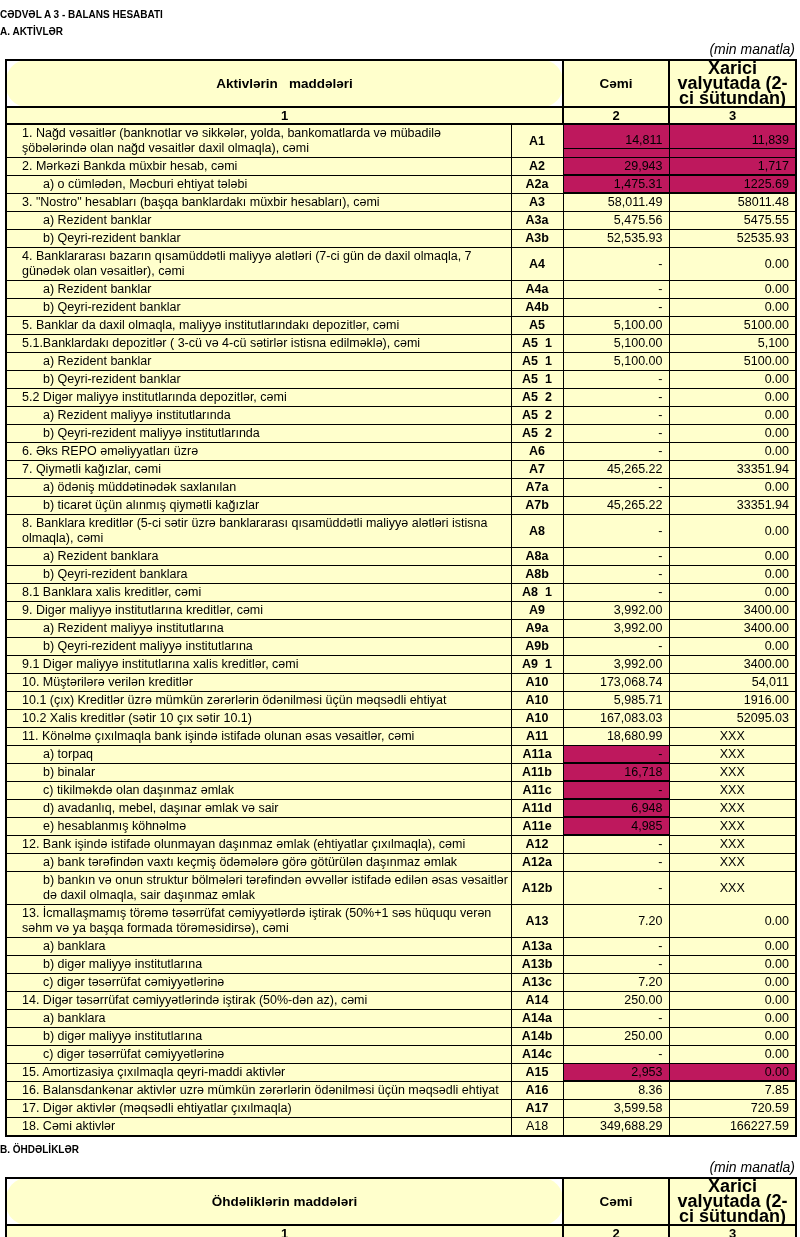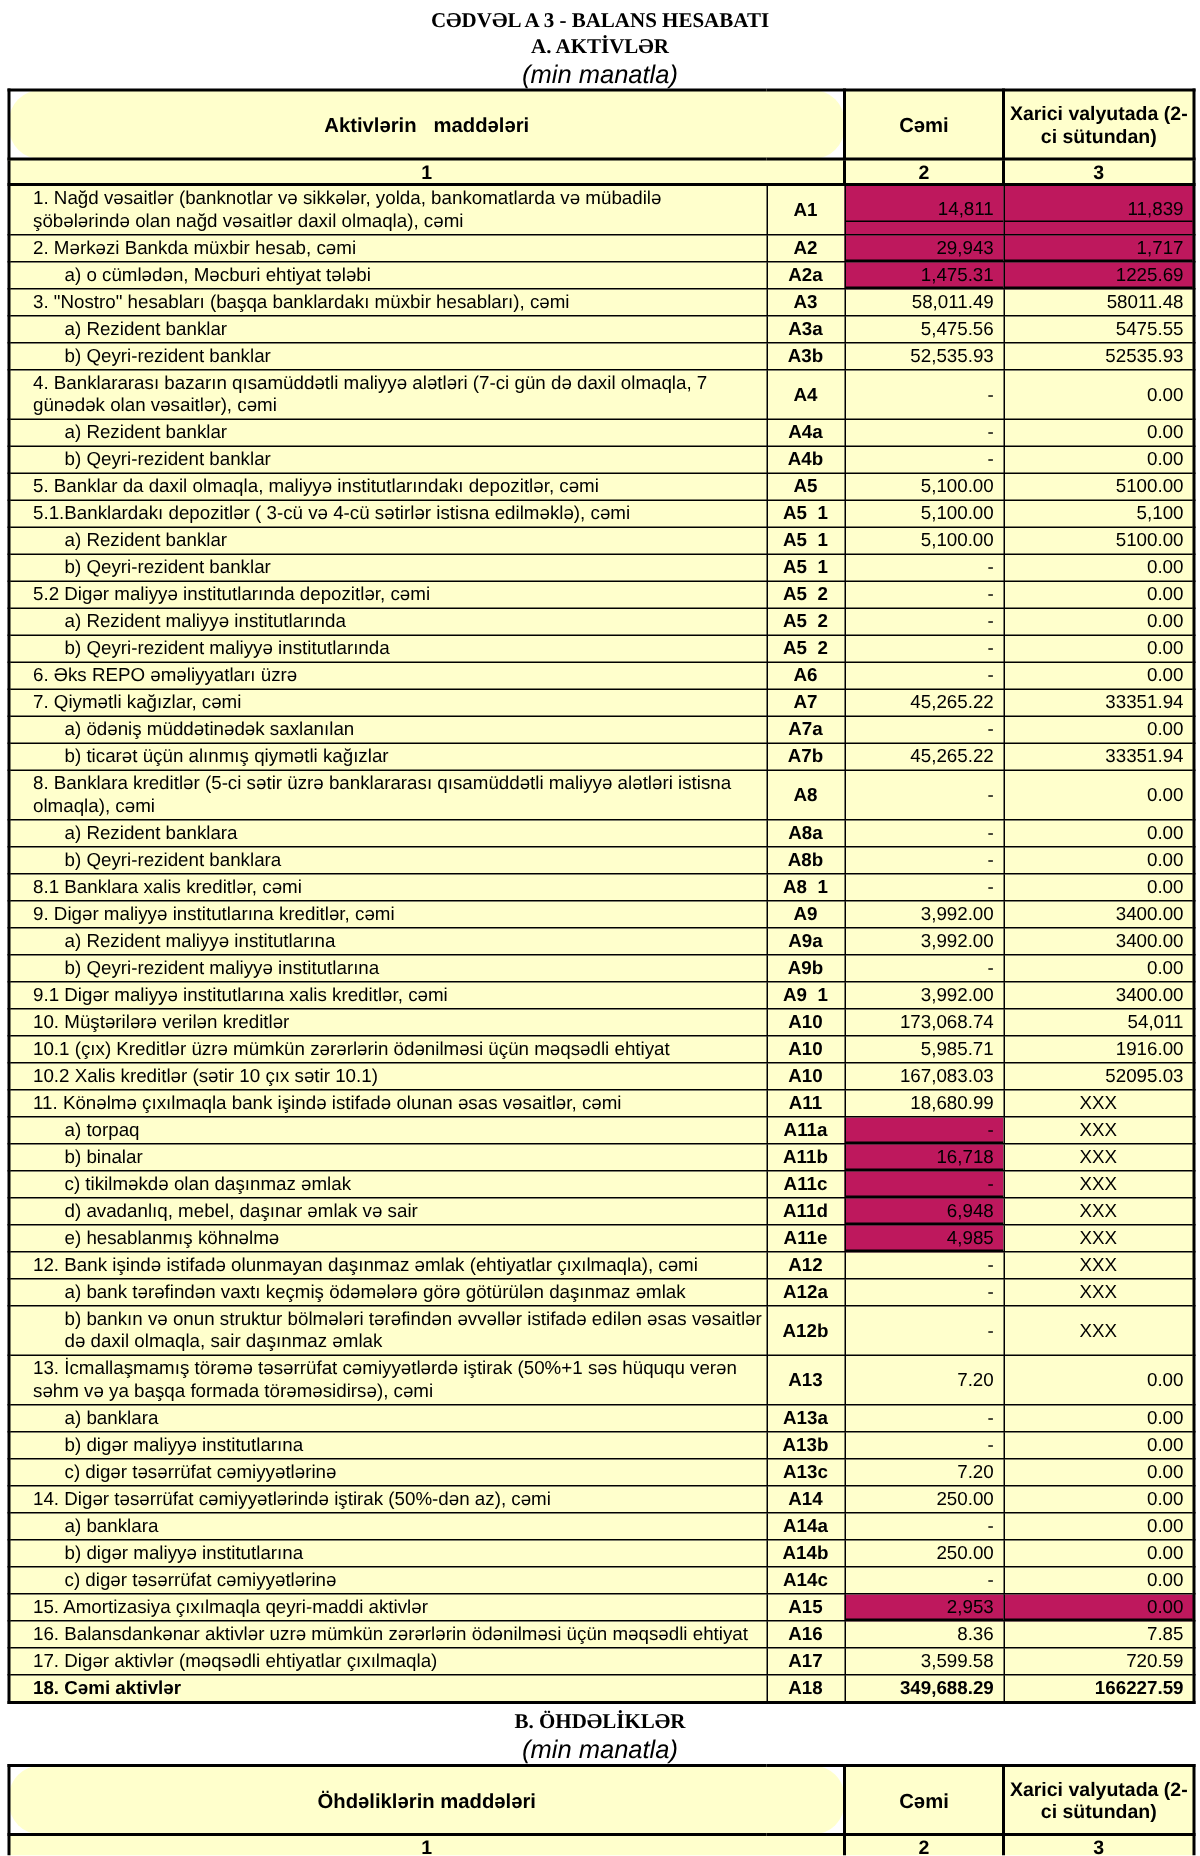--- a/index.html
+++ b/index.html
@@ -1,40 +1,40 @@
 <!DOCTYPE html>
 <html><head>
 <meta charset="utf-8">
 <style>
   html,body{margin:0;padding:0;background:#fff;}
   .page{position:relative;width:800px;height:1237px;background:#fff;overflow:hidden;
         font-family:"Liberation Sans",sans-serif;color:#000;}
-  .title{ text-align:center;font-weight:bold;font-size:14px;line-height:17px;font-family:Liberation Serif, serif;}
+  .title{ font-weight:bold;font-size:10px;line-height:17px;}
   .title.main{padding-top:6px;}
-  .note{width:790px;margin:2px 5px 2px 5px;text-align:center;font-style:italic;font-size:17px;line-height:15px;}
+  .note{width:790px;margin:2px 5px 2px 5px;text-align:right;font-style:italic;font-size:14px;line-height:15px;}
   table.t{width:790px;margin:0 5px;border-collapse:collapse;table-layout:fixed;border:2px solid #000;}
   table.t th{background:#FFFFCC;border:2px solid #000;font-weight:bold;padding:0 2px;}
   th.hdr-items{font-size:13.5px;white-space:pre-wrap;border-radius:21px;}
   th.hdr-total{font-size:13.5px;}
-  th.hdr-fx{font-size:13px;line-height:15px;}
+  th.hdr-fx{font-size:18px;line-height:15px;}
   tr.hdr-row th{height:44px;}
   tr.num-row th{height:15px;font-size:13px;}
   table.t td{background:#FFFFCC;border:1px solid #000;height:16px;padding:0;
              font-size:12.5px;line-height:15px;vertical-align:middle;}
   tr.lv0 > td{border-top:1.6px solid #000;}
   td.c-label{white-space:pre-wrap;}
   td.c-label .lbl{display:block;padding:1px 2px 1px 3px;margin-left:12px;}
   td.c-label.in1 .lbl{padding-left:24px;}
   td.c-code{text-align:center;white-space:pre;font-weight:bold;}
   td.c-val .val{display:block;text-align:right;padding:0 6px 0 2px;}
   td.c-val .val.ctr{text-align:center;padding:0 2px;}
   td.c-val.white{background:#be185d;}
   td.c-val.white .val{border-bottom:1px solid #000;min-height:15px;}
   td.vtop{vertical-align:top;}
-  tr.bold td{font-weight:bold;}
+  tr.bold td{font-weight:normal;}
   .sec-b{margin-top:4px;}
 </style>
 </head>
 <body>
 
 <div class="page">
 
   <div class="title main">CƏDVƏL A 3 - BALANS HESABATI</div>
   <div class="title">A. AKTİVLƏR</div>
   <div class="note">(min manatla)</div>

